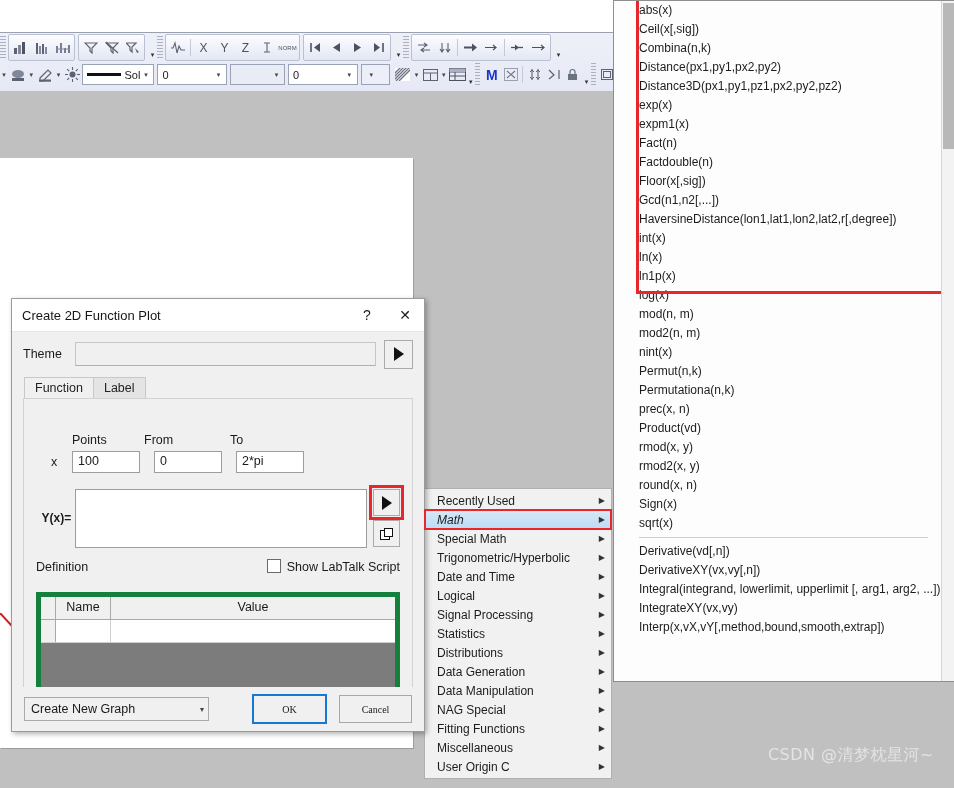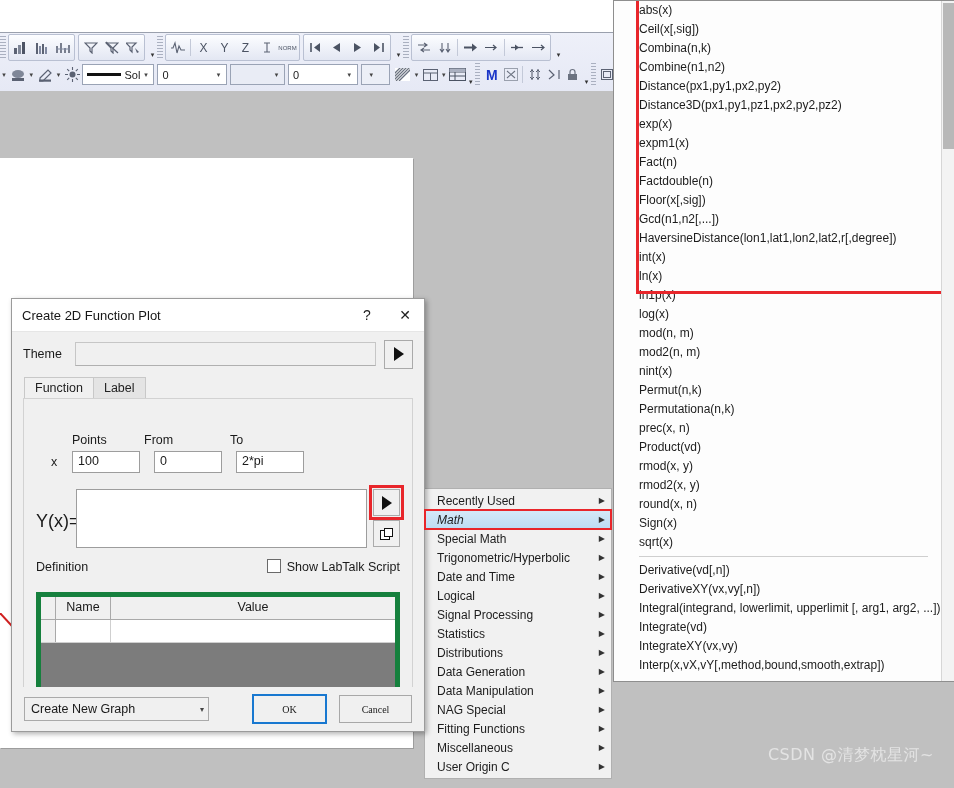--- a/index.html
+++ b/index.html
@@ -76,21 +76,21 @@
   .hdr-row .h.from{width:86px;}
   .inp-row{display:flex;align-items:center;margin-bottom:16px;}
   .inp-row .xl{width:36px;text-align:center;font-size:12.5px;}
   .txtin{height:22px;border:1px solid #9d9d9d;background:#fff;font-size:12.5px;
     padding:2px 5px 0 5px;box-sizing:border-box;}
   #in-points{width:68px;margin-right:14px;}
   #in-from{width:68px;margin-right:14px;}
   #in-to{width:68px;}
 
   .yrow{display:flex;align-items:flex-start;}
-  .yrow .yl{width:36px;font-size:18px;padding-top:22px;text-align:left;padding-right:4px;}
+  .yrow .yl{width:36px;font-size:12px;padding-top:22px;text-align:right;padding-right:4px;font-weight:bold;}
   #yfield{width:296px;height:57px;border:1px solid #9d9d9d;background:#fff;}
   .ybtns{margin-left:6px;display:flex;flex-direction:column;gap:4px;}
   .ybtn{width:25px;height:25px;background:#f0f0f0;border:1px solid #ababab;
     display:flex;align-items:center;justify-content:center;}
   .redbox{outline:3px solid #e8262b;outline-offset:1px;}
 
   .defrow{display:flex;align-items:center;margin-top:11px;font-size:12.5px;}
   .defrow .d1{flex:1;}
   .cbox{width:12px;height:12px;border:1px solid #6a6a6a;background:#fff;margin-right:6px;display:inline-block;vertical-align:-2px;}
 
@@ -393,21 +393,20 @@
         </svg>
     </div>
   </div>
 </div>
 
 <div id="funcpanel">
   <div id="funclist">
       <div class="fitem">abs(x)</div>
       <div class="fitem">Ceil(x[,sig])</div>
       <div class="fitem">Combina(n,k)</div>
-      <div class="fitem">Combine(n1,n2)</div>
       <div class="fitem">Distance(px1,py1,px2,py2)</div>
       <div class="fitem">Distance3D(px1,py1,pz1,px2,py2,pz2)</div>
       <div class="fitem">exp(x)</div>
       <div class="fitem">expm1(x)</div>
       <div class="fitem">Fact(n)</div>
       <div class="fitem">Factdouble(n)</div>
       <div class="fitem">Floor(x[,sig])</div>
       <div class="fitem">Gcd(n1,n2[,...])</div>
       <div class="fitem">HaversineDistance(lon1,lat1,lon2,lat2,r[,degree])</div>
       <div class="fitem">int(x)</div>
@@ -423,21 +422,20 @@
       <div class="fitem">Product(vd)</div>
       <div class="fitem">rmod(x, y)</div>
       <div class="fitem">rmod2(x, y)</div>
       <div class="fitem">round(x, n)</div>
       <div class="fitem">Sign(x)</div>
       <div class="fitem">sqrt(x)</div>
       <div class="fsep"></div>
       <div class="fitem">Derivative(vd[,n])</div>
       <div class="fitem">DerivativeXY(vx,vy[,n])</div>
       <div class="fitem">Integral(integrand, lowerlimit, upperlimit [, arg1, arg2, ...])</div>
-      <div class="fitem">Integrate(vd)</div>
       <div class="fitem">IntegrateXY(vx,vy)</div>
       <div class="fitem">Interp(x,vX,vY[,method,bound,smooth,extrap])</div>
     </div>
   <div id="fred"></div>
   <div id="fscroll">
     <div id="fthumb"></div>
   </div>
 </div>
 
 <div id="ctxmenu">

